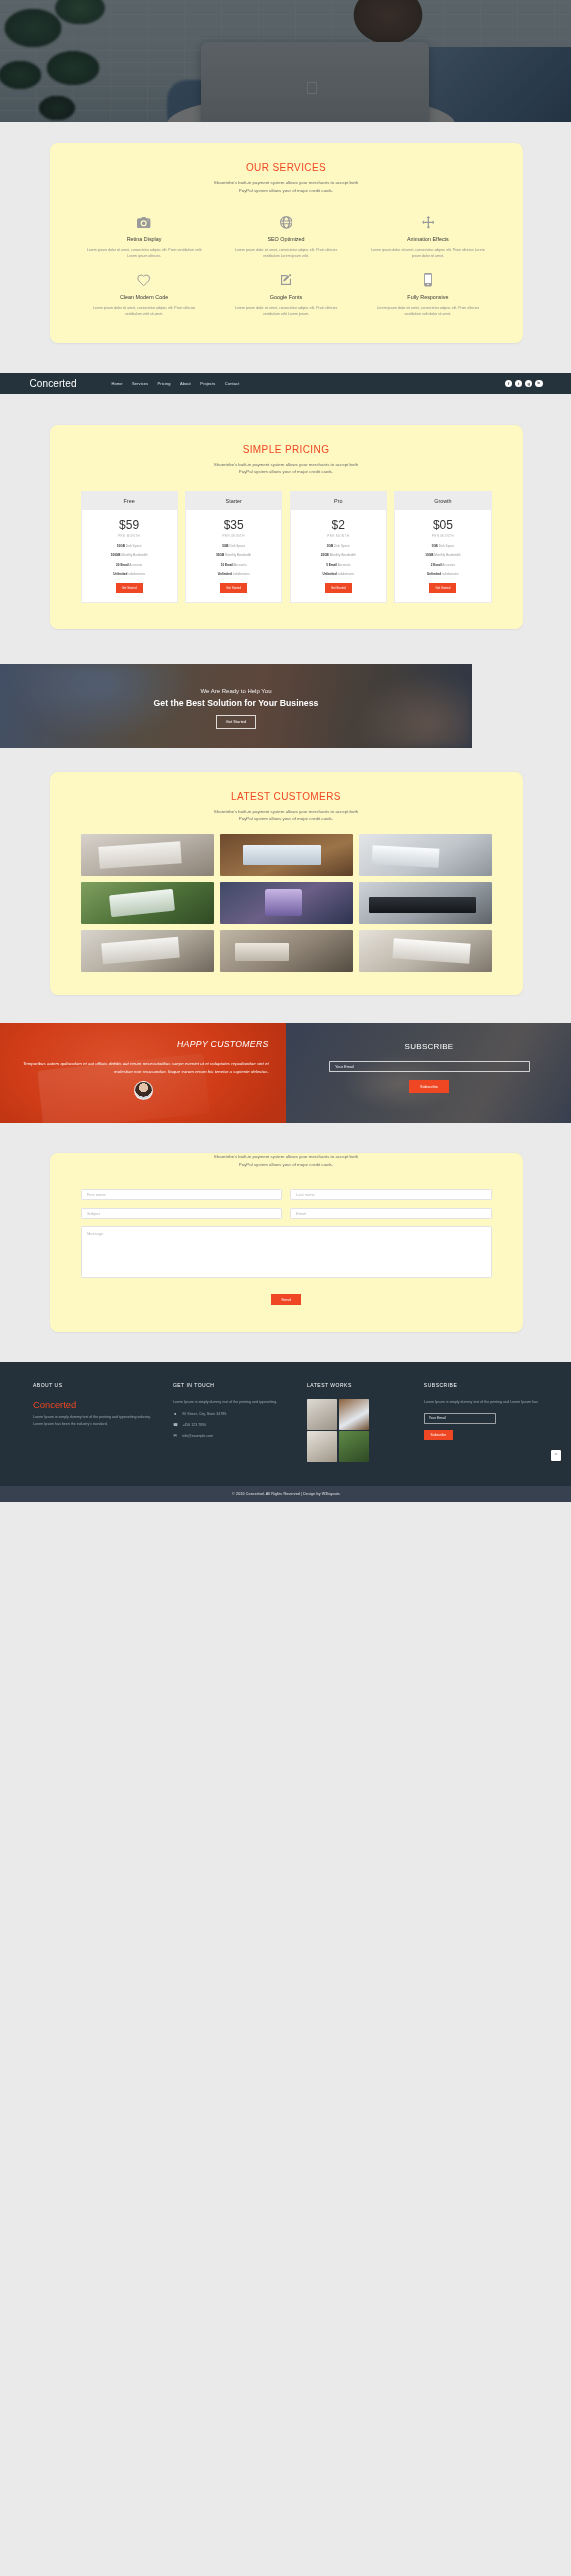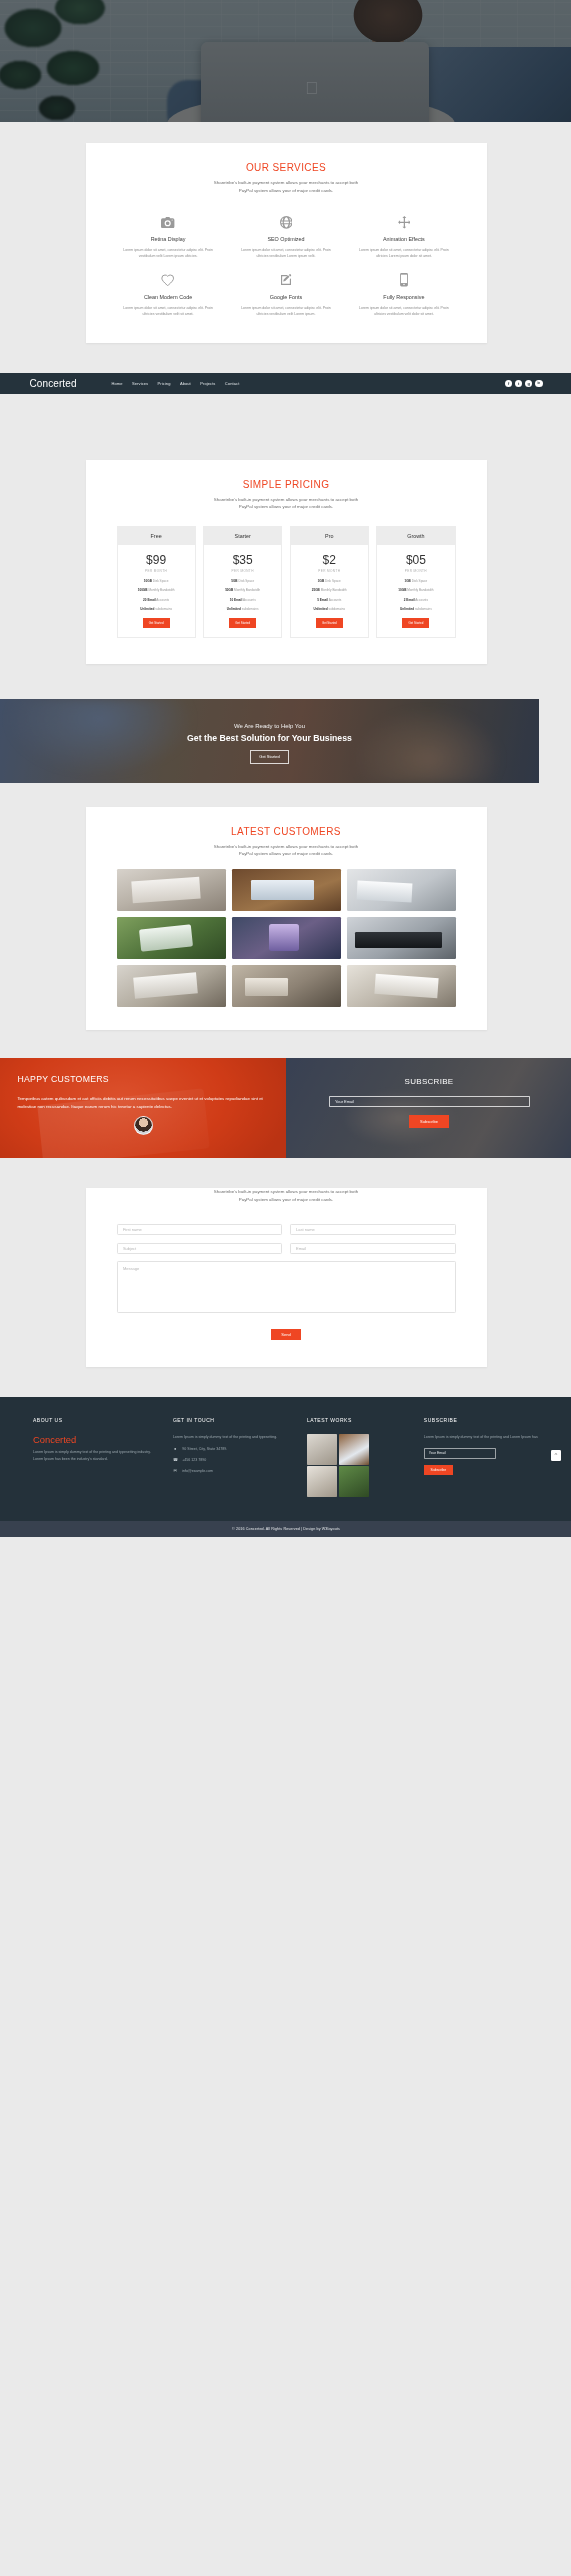--- a/index.html
+++ b/index.html
@@ -54,21 +54,21 @@
     border-radius:6.7px 6.7px 2px 2px;
     box-shadow:0 2.7px 9.4px rgba(0,0,0,.35);
   }
   .hp-apple{position:absolute;left:305px;top:80px;width:17.4px;height:20px;color:#fff;font-size:17.4px;line-height:17.4px;opacity:.9;}
   .hp-table{position:absolute;left:167px;bottom:-32px;width:288px;height:60px;background:#e9e3dc;border-radius:50%;filter:blur(0.7px);}
   .hero-overlay{position:absolute;inset:0;background:rgba(22,30,36,.62);}
 
   
   .band{width:572px;background:#eaeaea;}
   .card{
-    background:#ffffff;margin:0 auto;width:401px;border-radius:0;
+    background:#fef9c3;margin:0 auto;width:473px;border-radius:8px;
     box-shadow:0 0.7px 2px rgba(0,0,0,.06);
   }
   .sec-title{
     text-align:center;color:#ef4623;font-size:10px;letter-spacing:0.4px;
     font-weight:400;padding-top:19px;
   }
   .sec-sub{
     text-align:center;color:#6b6b6b;font-size:4.4px;line-height:7.4px;
     margin-top:6px;
   }
@@ -90,40 +90,40 @@
     padding:0 29.5px;
   }
   .brand{color:#fff;font-size:10px;font-weight:300;letter-spacing:0.1px;flex:0 0 auto;}
   .nav-links{display:flex;gap:9.4px;margin-left:35px;}
   .nav-links a{color:#dfe4e7;font-size:4px;text-decoration:none;letter-spacing:0.1px;}
   .socials{margin-left:auto;display:flex;gap:2.7px;}
   .soc{width:7.4px;height:7.4px;border-radius:50%;background:#fff;color:#25333c;
        font-size:4px;display:flex;align-items:center;justify-content:center;font-weight:700;}
 
   
-  .pricing-wrap{padding:14.7px 0 25.4px;margin-top:35px;}
+  .pricing-wrap{padding:14.7px 0 25.4px;}
   .plans{display:grid;grid-template-columns:repeat(4,1fr);gap:7.4px;padding:16px 31px 0;}
   .plan{background:#fff;border:0.7px solid #ececec;text-align:center;}
   .plan-head{background:#ececec;padding:6px 0;font-size:5.4px;color:#333;}
   .plan-body{padding:8.7px 4px 9.4px;}
   .plan-price{font-size:12px;color:#333;font-weight:300;line-height:1;}
   .plan-per{font-size:3.1px;color:#b0b0b0;letter-spacing:0.4px;margin-top:3.3px;}
   .plan-feat{font-size:3.1px;color:#9a9a9a;margin-top:5.4px;}
   .plan-feat b{color:#333;font-weight:700;}
   .plan-btn{
     display:inline-block;margin-top:7.4px;background:#ef4623;color:#fff;
     font-size:2.9px;line-height:4px;padding:2.7px 6px;border:none;cursor:pointer;
   }
   .scroll-arrow{position:absolute;right:10.7px;top:1056px;width:10.7px;height:10.7px;
     background:#fff;border-radius:1.3px;display:flex;align-items:center;justify-content:center;
     color:#777;font-size:6px;box-shadow:0 0.7px 1.3px rgba(0,0,0,.12);cursor:pointer;}
 
   
   .cta{
-    position:relative;width:539px;height:84px;overflow:hidden;
+    position:relative;width:472px;height:84px;overflow:hidden;
   }
   .cta-photo{position:absolute;inset:0;
     background:
       linear-gradient(100deg,#5b6f8e 0%,#7e6a4e 32%,#8a5f44 55%,#5e5242 78%,#3b4657 100%);
   }
   .cta-photo:after{content:"";position:absolute;inset:0;
     background:
       radial-gradient(ellipse 134px 80px at 100px 20px,rgba(120,150,190,.7),transparent 70%),
       radial-gradient(ellipse 107px 74px at 428px 60px,rgba(200,150,110,.55),transparent 70%);
     filter:blur(4px);}
@@ -169,21 +169,21 @@
 
   
   .split{display:flex;width:572px;height:100px;}
   .happy{position:relative;flex:0 0 286px;overflow:hidden;background:#e0451f;}
   .happy-photo{position:absolute;inset:0;
     background:radial-gradient(ellipse 174px 100px at 120px 40px,#f4704a 0%,#d9431c 60%,#a92f12 100%);}
   .happy-photo:after{content:"";position:absolute;left:40px;top:39px;width:167px;height:60px;
     background:linear-gradient(135deg,rgba(255,255,255,.22),rgba(255,255,255,.05));
     border-radius:4px;transform:rotate(-6deg);}
   .happy-ov{position:absolute;inset:0;background:rgba(200,55,20,.55);}
-  .happy-inner{position:relative;text-align:left;padding:16px 17.4px 0;}
+  .happy-inner{position:relative;text-align:right;padding:16px 17.4px 0;font-style:italic;}
   .happy-title{color:#fff;font-size:8.7px;letter-spacing:0.3px;font-weight:400;}
   .happy-text{color:#fff;font-size:4.4px;line-height:7.7px;margin-top:10.7px;}
   .avatar{width:19px;height:19px;border-radius:50%;margin:6px auto 0;overflow:hidden;
     border:1.3px solid rgba(255,255,255,.85);
     background:radial-gradient(circle at 50% 34%,#e3c4ab 0 32%,#3a2a22 33% 62%,#cfd2d6 63% 100%);}
   .subs{position:relative;flex:1;overflow:hidden;background:#3a4252;}
   .subs-photo{position:absolute;inset:0;
     background:linear-gradient(120deg,#4a5468 0%,#6d6a63 45%,#8a7c6a 70%,#474f5e 100%);}
   .subs-photo:after{content:"";position:absolute;left:40px;top:27px;width:147px;height:67px;
     background:radial-gradient(ellipse 80px 40px at 74px 33px,rgba(215,185,150,.6),transparent 72%);
@@ -354,21 +354,21 @@
       <div class="sec-title" style="padding-top:4px;">SIMPLE PRICING</div>
       <div class="sec-sub">
         <div>Sharetribe's built-in payment system allows your merchants to accept both</div>
         <div>PayPal system allows your of major credit cards.</div>
       </div>
       <div class="plans">
 
         <div class="plan">
           <div class="plan-head">Free</div>
           <div class="plan-body">
-            <div class="plan-price">$99</div>
+            <div class="plan-price">$59</div>
             <div class="plan-per">PER MONTH</div>
             <div class="plan-feat"><b>10GB</b> <span>Disk Space</span></div>
             <div class="plan-feat"><b>100GB</b> <span>Monthly Bandwidth</span></div>
             <div class="plan-feat"><b>20 Email</b> <span>Accounts</span></div>
             <div class="plan-feat"><b>Unlimited</b> <span>subdomains</span></div>
             <button class="plan-btn">Get Started</button>
           </div>
         </div>
 
         <div class="plan">

